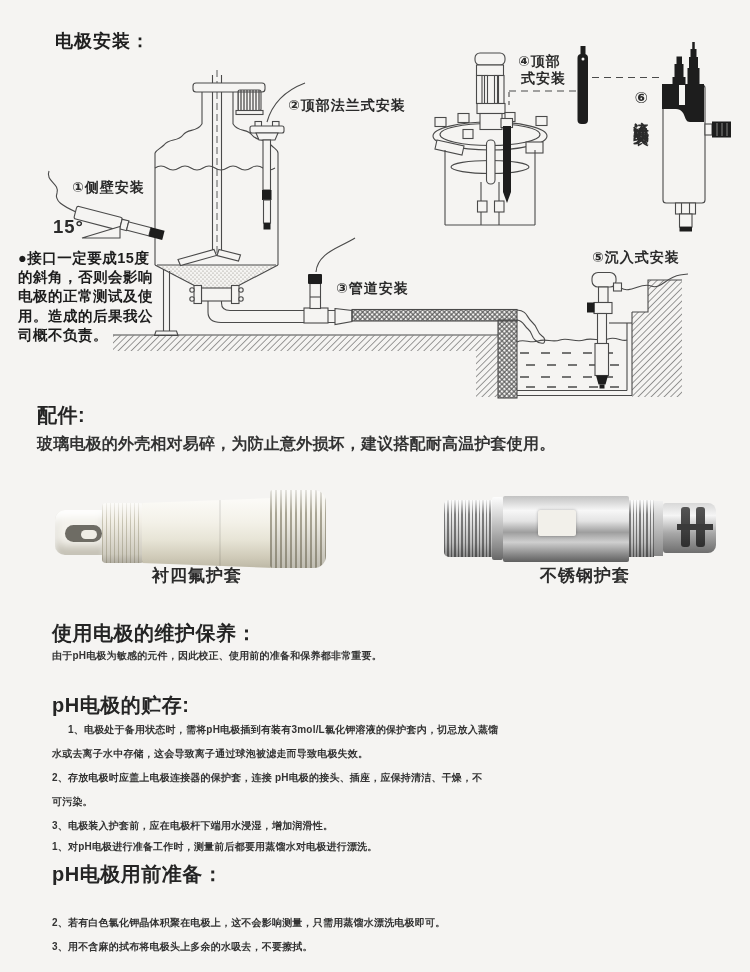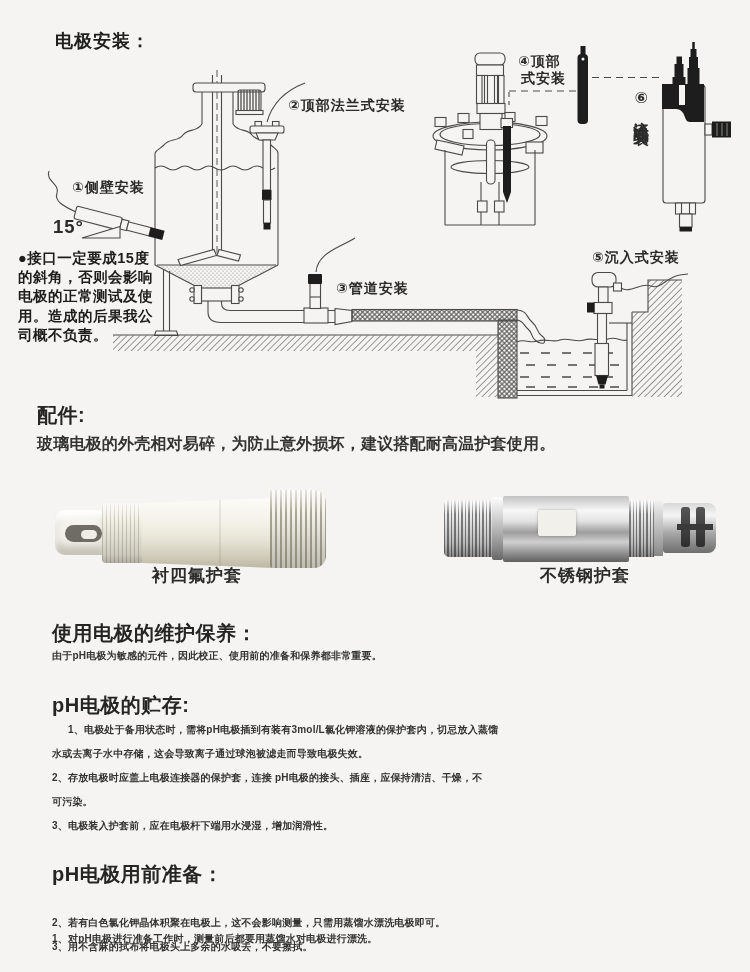--- a/index.html
+++ b/index.html
@@ -264,17 +264,17 @@
 <div class="body-line" style="left:52px;top:649px;">由于pH电极为敏感的元件，因此校正、使用前的准备和保养都非常重要。</div>
 
 <div class="h2" style="left:52px;top:692px;">pH电极的贮存:</div>
 <div class="body-line" style="left:68px;top:723px;">1、电极处于备用状态时，需将pH电极插到有装有3mol/L氯化钾溶液的保护套内，切忌放入蒸馏</div>
 <div class="body-line" style="left:52px;top:747px;">水或去离子水中存储，这会导致离子通过球泡被滤走而导致电极失效。</div>
 <div class="body-line" style="left:52px;top:771px;">2、存放电极时应盖上电极连接器的保护套，连接 pH电极的接头、插座，应保持清洁、干燥，不</div>
 <div class="body-line" style="left:52px;top:795px;">可污染。</div>
 <div class="body-line" style="left:52px;top:819px;text-align:right;">3、电极装入护套前，应在电极杆下端用水浸湿，增加润滑性。</div>
 
 <div class="h2" style="left:52px;top:861px;">pH电极用前准备：</div>
-<div class="body-line" style="left:52px;top:932px;">1、对pH电极进行准备工作时，测量前后都要用蒸馏水对电极进行漂洗。</div>
+<div class="body-line" style="left:52px;top:840px;">1、对pH电极进行准备工作时，测量前后都要用蒸馏水对电极进行漂洗。</div>
 <div class="body-line" style="left:52px;top:916px;">2、若有白色氯化钾晶体积聚在电极上，这不会影响测量，只需用蒸馏水漂洗电极即可。</div>
 <div class="body-line" style="left:52px;top:940px;text-align:right;">3、用不含麻的拭布将电极头上多余的水吸去，不要擦拭。</div>
 
 </div>
 
 </body></html>

